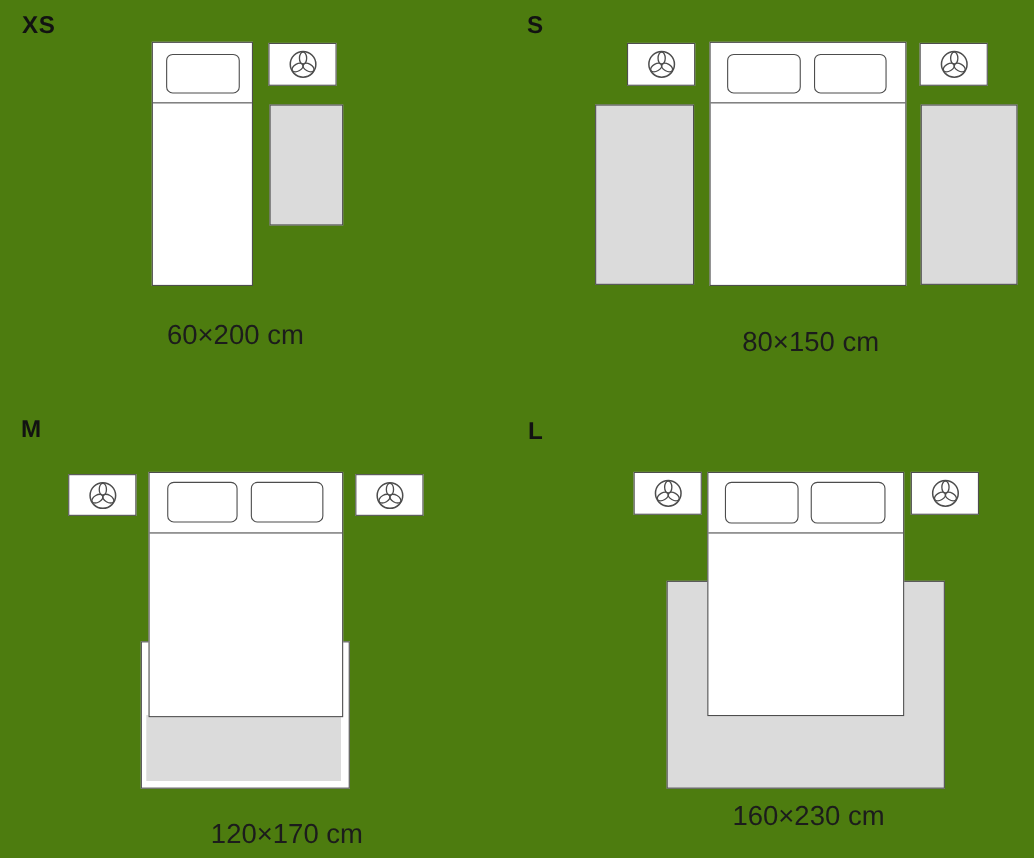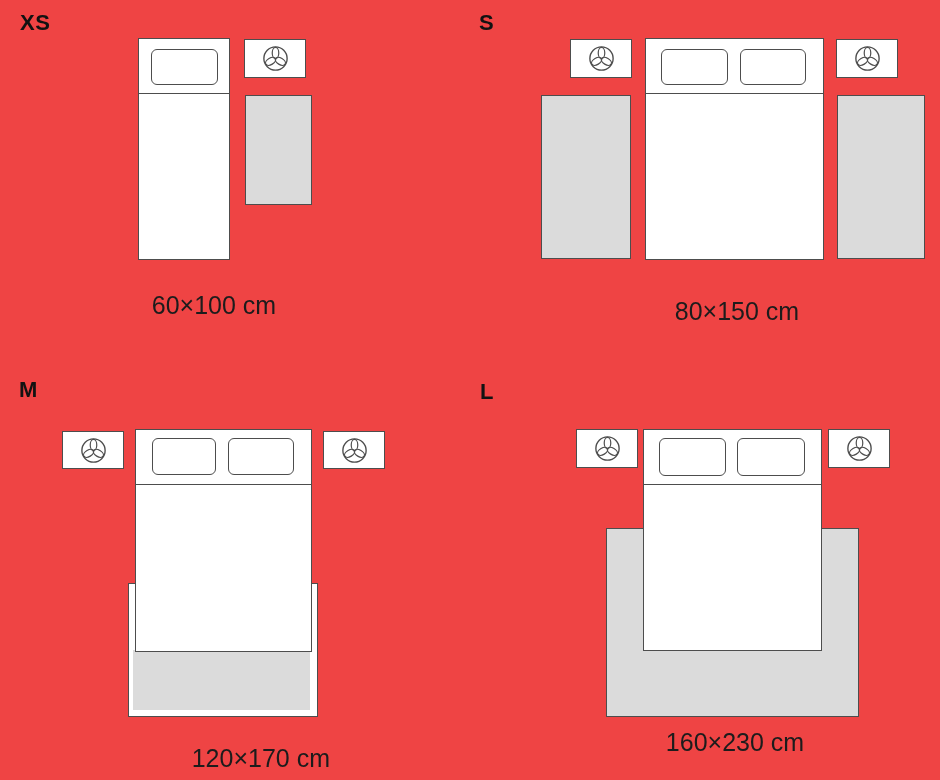--- a/index.html
+++ b/index.html
@@ -1,20 +1,20 @@
 <!DOCTYPE html>
 <html><head>
 <meta charset="utf-8">
 <style>
   html, body { margin: 0; padding: 0; background: #ffffff; }
   .canvas {
     position: relative;
     width: 940px;
     height: 780px;
-    background: #ef4444;
+    background: #4d7c0f;
     font-family: "Liberation Sans", sans-serif;
     overflow: hidden;
   }
   .size-label {
     position: absolute;
     font-size: 22px;
     font-weight: 700;
     color: #121212;
     letter-spacing: 0.5px;
   }
@@ -87,21 +87,21 @@
       <svg class="lamp" width="31" height="31" viewBox="0 0 36 36">
         <circle cx="18" cy="18" r="13.5" fill="none" stroke="#4d4d4d" stroke-width="1.6"></circle>
         <g fill="none" stroke="#4d4d4d" stroke-width="1.4">
           <ellipse cx="18" cy="11.5" rx="3.8" ry="6.5"></ellipse>
           <ellipse cx="18" cy="11.5" rx="3.8" ry="6.5" transform="rotate(120 18 18)"></ellipse>
           <ellipse cx="18" cy="11.5" rx="3.8" ry="6.5" transform="rotate(240 18 18)"></ellipse>
         </g>
       </svg>
     </div>
 
-    <div class="caption" style="left:104px; top:291px;">60×100 cm</div>
+    <div class="caption" style="left:104px; top:291px;">60×200 cm</div>
   </section>
 
   <section>
     <div class="size-label" style="left:479px; top:10px;">S</div>
 
     <div class="rug" style="left:541px; top:95px; width:88px; height:162px;"></div>
     <div class="rug" style="left:837px; top:95px; width:86px; height:162px;"></div>
 
     <div class="bed" style="left:645px; top:38px; width:177px; height:220px;">
       <div class="bed-head"></div>

